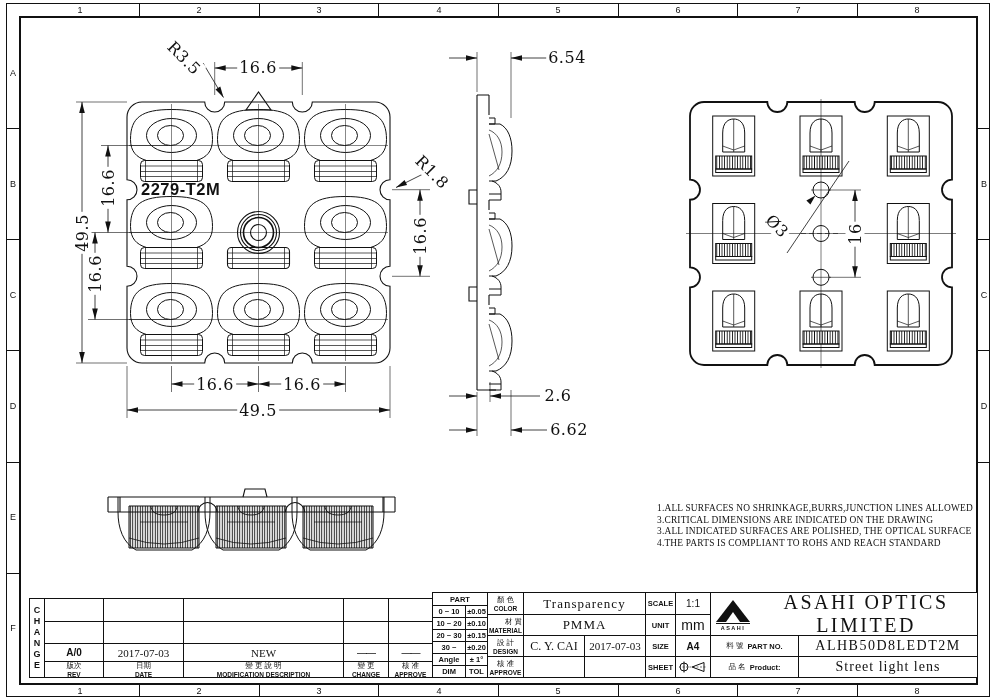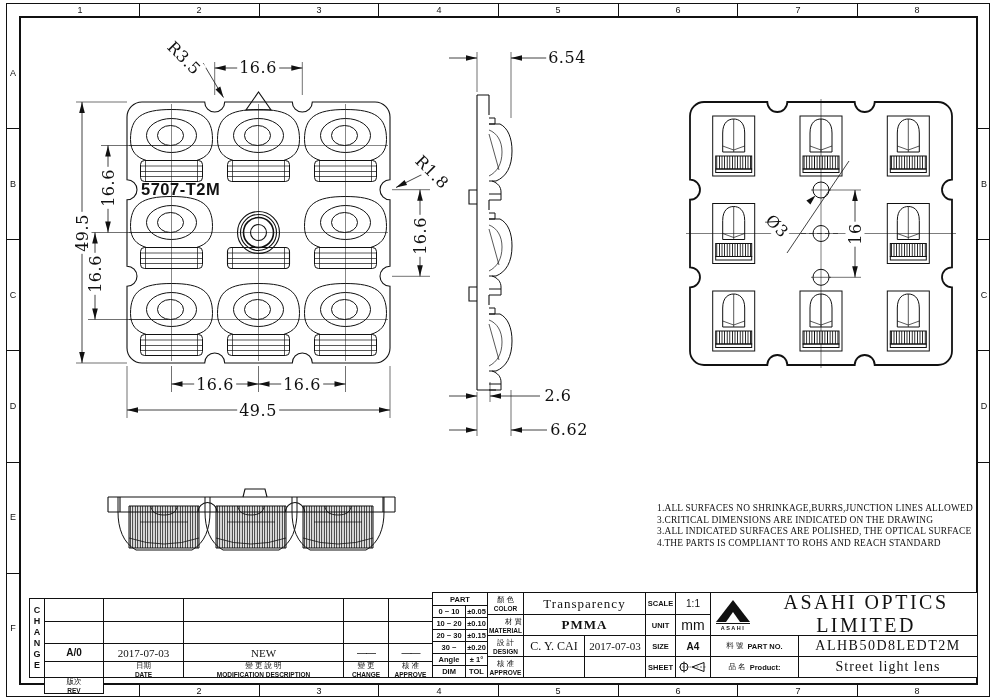--- a/index.html
+++ b/index.html
@@ -242,21 +242,21 @@
   <div class="dim r90" style="left:420px;top:236px;">16.6</div>
   <div class="dim" style="left:215px;top:384px;">16.6</div>
   <div class="dim" style="left:302px;top:384px;">16.6</div>
   <div class="dim" style="left:258px;top:410px;">49.5</div>
   <div class="dim" style="left:567px;top:57px;">6.54</div>
   <div class="dim" style="left:558px;top:395px;">2.6</div>
   <div class="dim" style="left:569px;top:429px;">6.62</div>
   <div class="dim r45" style="left:777px;top:226px;">Ø3</div>
   <div class="dim r90" style="left:855px;top:234px;">16</div>
 
-  <div class="abs z2" style="left:141px;top:180px;font:bold 16.5px 'Liberation Sans',sans-serif;letter-spacing:0.5px;">5707-T2M</div>
+  <div class="abs z2" style="left:141px;top:180px;font:bold 16.5px 'Liberation Sans',sans-serif;letter-spacing:0.5px;">2279-T2M</div>
 
   <div class="notes z2" style="left:657px;top:503px;">
     <div>1.ALL SURFACES NO SHRINKAGE,BURRS,JUNCTION LINES ALLOWED</div>
     <div>3.CRITICAL DIMENSIONS ARE INDICATED ON THE DRAWING</div>
     <div>3.ALL INDICATED SURFACES ARE POLISHED, THE OPTICAL SURFACE</div>
     <div>4.THE PARTS IS COMPLIANT TO ROHS AND REACH STANDARD</div>
   </div>
 
   <div class="cell z2 vertword" style="left:29px;top:598px;width:16px;height:80px;">CHANGE</div>
   <div class="cell z2" style="left:44px;top:598px;width:60px;height:24px;"></div>
@@ -267,21 +267,21 @@
   <div class="cell z2" style="left:44px;top:621px;width:60px;height:23px;"></div>
   <div class="cell z2" style="left:103px;top:621px;width:81px;height:23px;"></div>
   <div class="cell z2" style="left:183px;top:621px;width:161px;height:23px;"></div>
   <div class="cell z2" style="left:343px;top:621px;width:46px;height:23px;"></div>
   <div class="cell z2" style="left:388px;top:621px;width:45px;height:23px;"></div>
   <div class="cell z2" style="left:44px;top:643px;width:60px;height:19px;font:bold 10px 'Liberation Sans',sans-serif;">A/0</div>
   <div class="cell z2 serif" style="left:103px;top:643px;width:81px;height:19px;font-size:11px;">2017-07-03</div>
   <div class="cell z2 serif" style="left:183px;top:643px;width:161px;height:19px;font-size:11px;">NEW</div>
   <div class="cell z2" style="left:343px;top:643px;width:46px;height:19px;font-size:10px;letter-spacing:-1px;">——</div>
   <div class="cell z2" style="left:388px;top:643px;width:45px;height:19px;font-size:10px;letter-spacing:-1px;">——</div>
-  <div class="cell z2" style="left:44px;top:677px;width:60px;height:17px;">
+  <div class="cell z2" style="left:44px;top:661px;width:60px;height:17px;">
     <div class="two">
         <div class="cjk">版次</div>
     <div class="lblS">REV</div>
       </div>
     </div>
   <div class="cell z2" style="left:103px;top:661px;width:81px;height:17px;">
     <div class="two">
         <div class="cjk">日期</div>
     <div class="lblS">DATE</div>
       </div>
@@ -327,21 +327,21 @@
     </div>
   <div class="cell z2 serif" style="left:523px;top:592px;width:123px;height:23px;font-size:13px;letter-spacing:1px;">Transparency</div>
   <div class="cell z2 lblM" style="left:645px;top:592px;width:31px;height:23px;">SCALE</div>
   <div class="cell z2" style="left:675px;top:592px;width:36px;height:23px;font-size:10px;">1:1</div>
   <div class="cell z2" style="left:487px;top:614px;width:37px;height:22px;text-align:right;">
     <div class="two">
         <div class="cjk">材 質</div>
     <div class="lblS">MATERIAL</div>
       </div>
     </div>
-  <div class="cell z2 serif" style="left:523px;top:614px;width:123px;height:22px;font-size:13px;letter-spacing:1px;font-weight:bold;">PMMA</div>
+  <div class="cell z2 serif" style="left:523px;top:614px;width:123px;height:22px;font-size:13px;letter-spacing:1px;">PMMA</div>
   <div class="cell z2 lblM" style="left:645px;top:614px;width:31px;height:22px;">UNIT</div>
   <div class="cell z2" style="left:675px;top:614px;width:36px;height:22px;font-size:14px;">mm</div>
   <div class="cell z2" style="left:487px;top:635px;width:37px;height:22px;">
     <div class="two">
         <div class="cjk">設 計</div>
     <div class="lblS">DESIGN</div>
       </div>
     </div>
   <div class="cell z2 serif" style="left:523px;top:635px;width:62px;height:22px;font-size:12px;">C. Y. CAI</div>
   <div class="cell z2 serif" style="left:584px;top:635px;width:62px;height:22px;font-size:11px;">2017-07-03</div>

